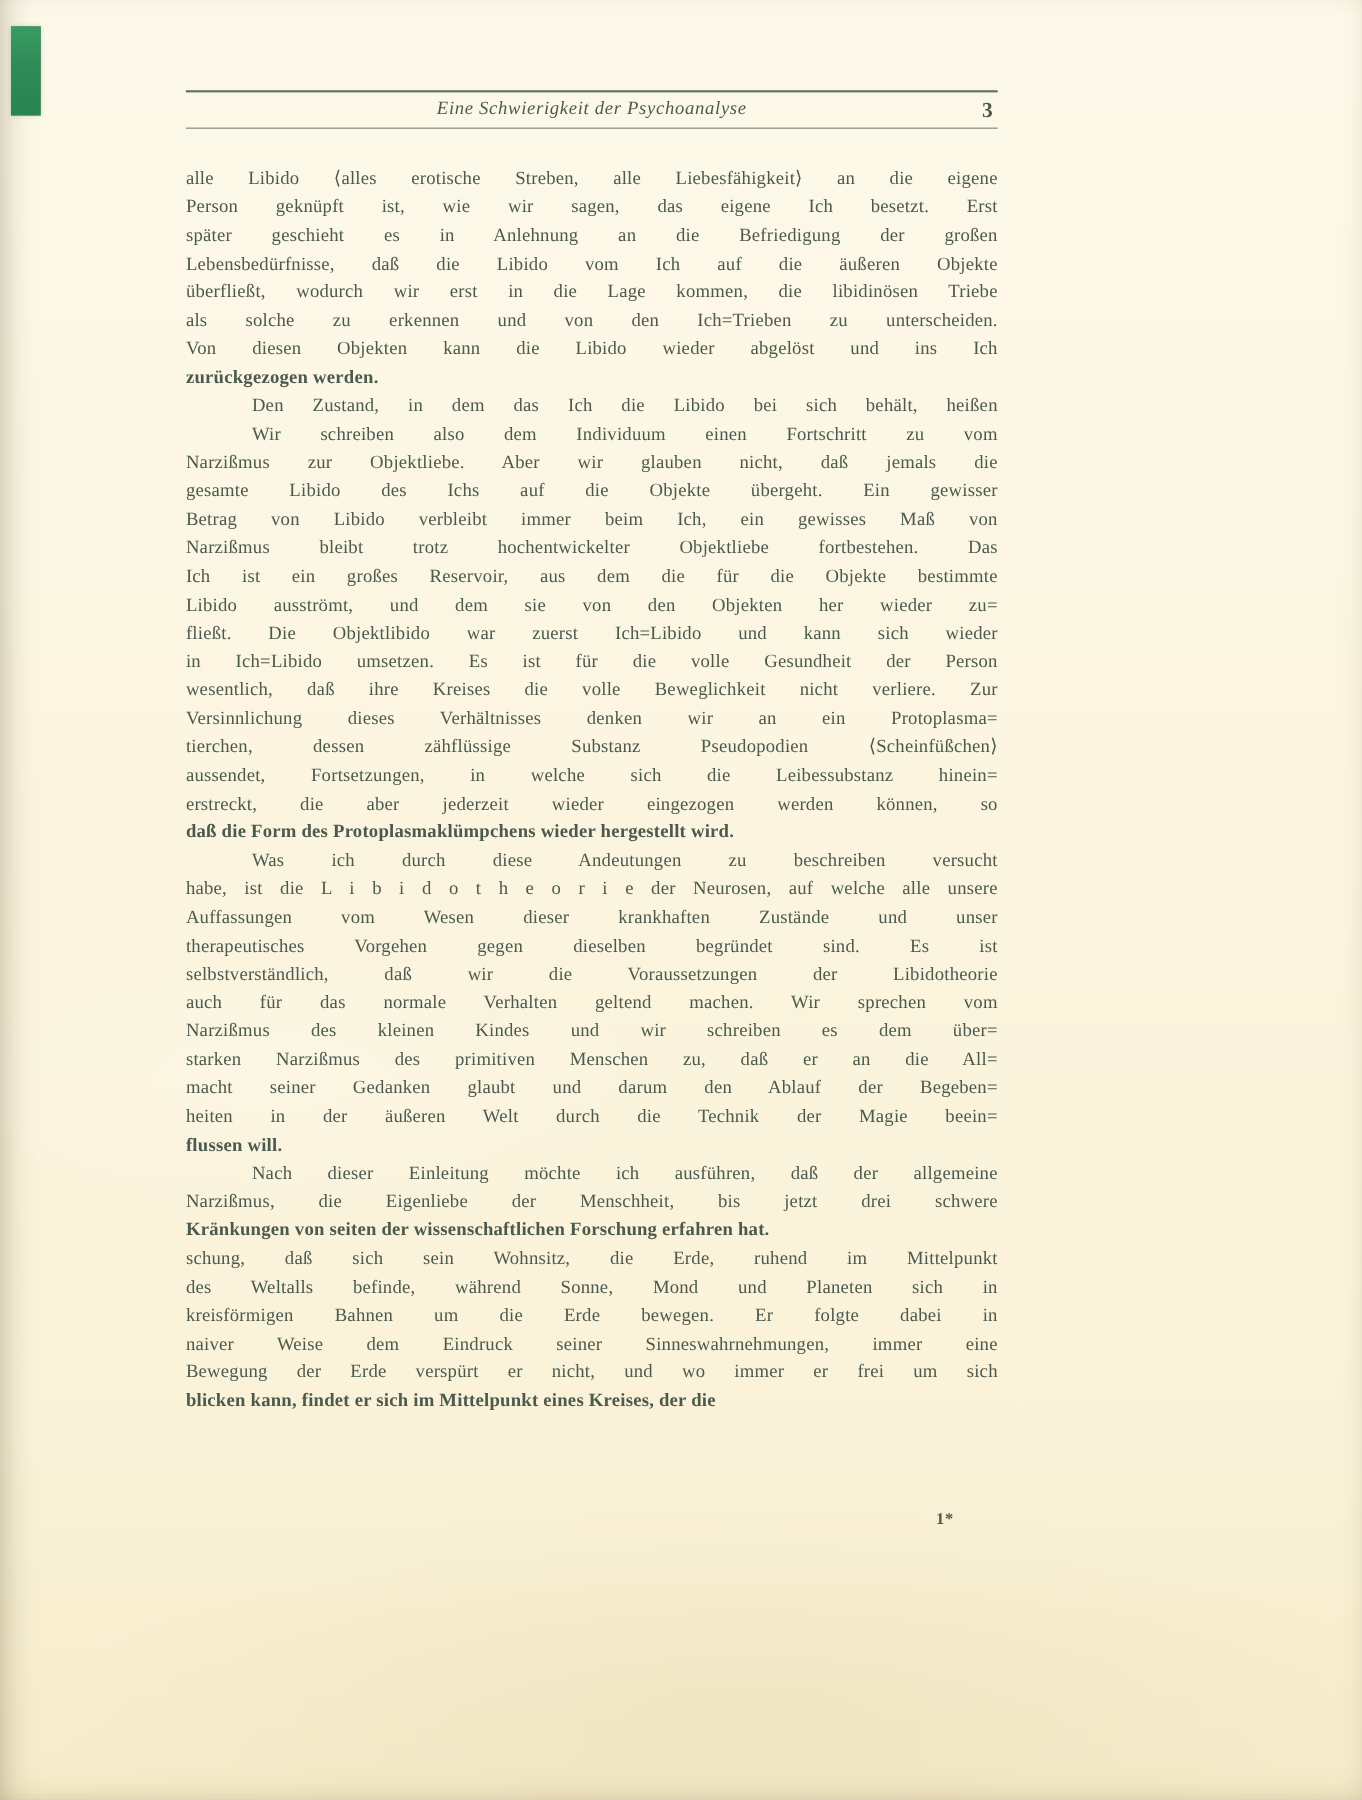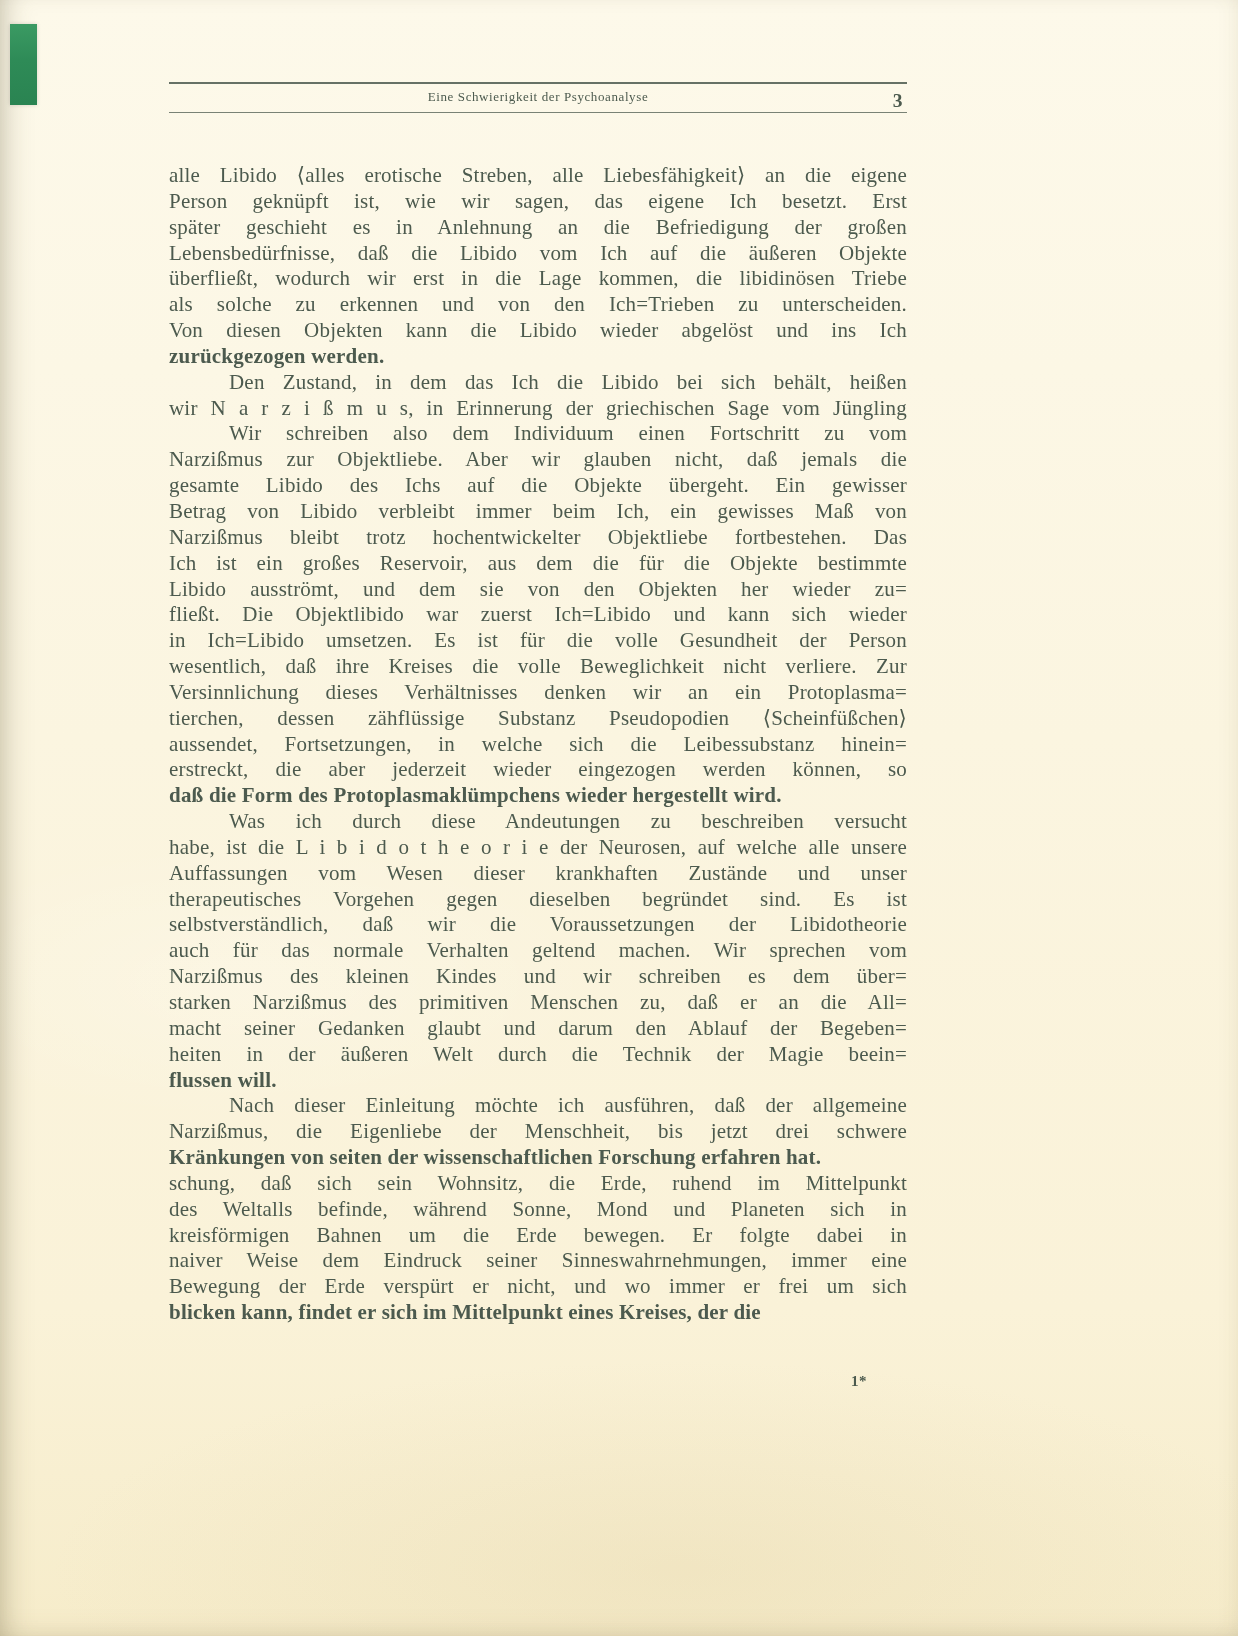--- a/index.html
+++ b/index.html
@@ -37,34 +37,35 @@
   .running-head{
     position:absolute;
     left:169px;top:82px;width:738px;
     border-top:2px solid rgba(76,90,78,0.85);
     border-bottom:1.5px solid rgba(76,90,78,0.75);
     padding:5px 2px 7px 2px;
   }
   .running-head .title{
     display:block;
     text-align:center;
-    font-size:13px;
+    font-size:17px;
     letter-spacing:0.6px;
+    font-style:italic;
   }
   .running-head .pagenum{
     position:absolute;
     right:4px;top:6px;
     font-size:19.5px;
     font-weight:bold;
     letter-spacing:0.5px;
   }
   .body-text{
     position:absolute;
-    left:169px;top:163px;width:738px;
-    font-size:21px;
+    left:169px;top:149px;width:738px;
+    font-size:17px;
     line-height:25.85px;
     letter-spacing:0.2px;
   }
   .line{
     text-align:justify;
     text-align-last:justify;
     min-height:25.85px;
   }
   .line.last{
     text-align-last:left;
@@ -102,21 +103,20 @@
         <div class="line">Person geknüpft ist, wie wir sagen, das eigene Ich besetzt. Erst</div>
         <div class="line">später geschieht es in Anlehnung an die Befriedigung der großen</div>
         <div class="line">Lebensbedürfnisse, daß die Libido vom Ich auf die äußeren Objekte</div>
         <div class="line">überfließt, wodurch wir erst in die Lage kommen, die libidinösen Triebe</div>
         <div class="line">als solche zu erkennen und von den Ich=Trieben zu unterscheiden.</div>
         <div class="line">Von diesen Objekten kann die Libido wieder abgelöst und ins Ich</div>
         <div class="line last">zurückgezogen werden.</div>
       </div>
       <div class="para">
         <div class="line first-indent">Den Zustand, in dem das Ich die Libido bei sich behält, heißen</div>
-        <div class="line">wir N a r z i ß m u s, in Erinnerung der griechischen Sage vom Jüngling</div>
       </div>
       <div class="para">
         <div class="line first-indent">Wir schreiben also dem Individuum einen Fortschritt zu vom</div>
         <div class="line">Narzißmus zur Objektliebe. Aber wir glauben nicht, daß jemals die</div>
         <div class="line">gesamte Libido des Ichs auf die Objekte übergeht. Ein gewisser</div>
         <div class="line">Betrag von Libido verbleibt immer beim Ich, ein gewisses Maß von</div>
         <div class="line">Narzißmus bleibt trotz hochentwickelter Objektliebe fortbestehen. Das</div>
         <div class="line">Ich ist ein großes Reservoir, aus dem die für die Objekte bestimmte</div>
         <div class="line">Libido ausströmt, und dem sie von den Objekten her wieder zu=</div>
         <div class="line">fließt. Die Objektlibido war zuerst Ich=Libido und kann sich wieder</div>

